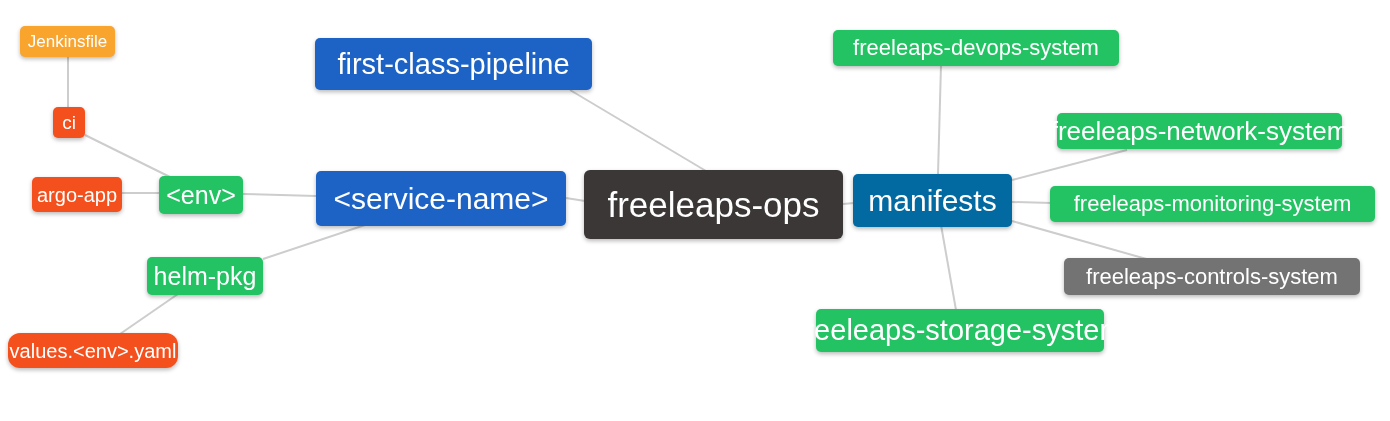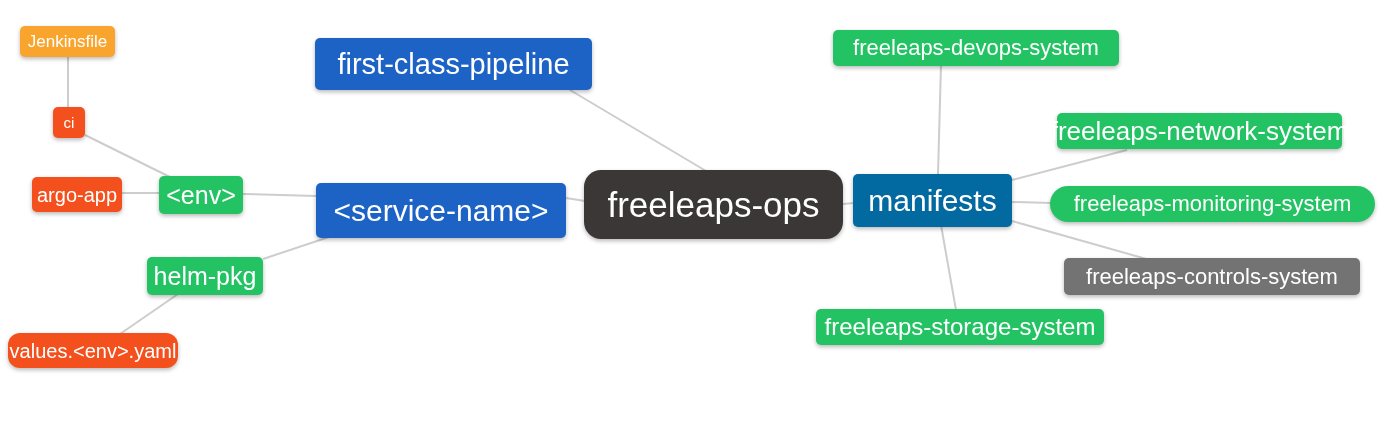--- a/index.html
+++ b/index.html
@@ -54,27 +54,27 @@
       <line x1="566" y1="198" x2="585" y2="201" stroke="#cdcdcd" stroke-width="2"></line>
       <line x1="843" y1="204" x2="854" y2="203" stroke="#cdcdcd" stroke-width="2"></line>
       <line x1="938" y1="174" x2="941" y2="65" stroke="#cdcdcd" stroke-width="2"></line>
       <line x1="1012" y1="180" x2="1127" y2="150" stroke="#cdcdcd" stroke-width="2"></line>
       <line x1="1012" y1="202" x2="1052" y2="203" stroke="#cdcdcd" stroke-width="2"></line>
       <line x1="1012" y1="221" x2="1150" y2="260" stroke="#cdcdcd" stroke-width="2"></line>
       <line x1="941" y1="225" x2="956" y2="310" stroke="#cdcdcd" stroke-width="2"></line>
     </svg>
 
 <div class="node" style="left: 20px; top: 26px; width: 95px; height: 31px; font-size: 17px; background: rgb(249, 164, 45); color: rgb(255, 255, 255);">Jenkinsfile</div>
-    <div class="node" style="left: 53px; top: 107px; width: 32px; height: 31px; font-size: 15px; background: rgb(244, 80, 30); color: rgb(255, 255, 255);">ci</div>
+    <div class="node" style="left: 53px; top: 107px; width: 32px; height: 31px; font-size: 19px; background: rgb(244, 80, 30); color: rgb(255, 255, 255);">ci</div>
     <div class="node" style="left: 32px; top: 177px; width: 90px; height: 35px; font-size: 20px; background: rgb(244, 80, 30); color: rgb(255, 255, 255);">argo-app</div>
     <div class="node" style="left: 159px; top: 176px; width: 84px; height: 38px; font-size: 25px; background: rgb(35, 195, 100); color: rgb(255, 255, 255);">&lt;env&gt;</div>
     <div class="node" style="left: 147px; top: 257px; width: 116px; height: 38px; font-size: 25px; background: rgb(35, 195, 100); color: rgb(255, 255, 255);">helm-pkg</div>
     <div class="node" style="left: 8px; top: 333px; width: 170px; height: 35px; font-size: 20px; background: rgb(244, 80, 30); color: rgb(255, 255, 255); border-radius: 12px;">values.&lt;env&gt;.yaml</div>
     <div class="node" style="left: 315px; top: 38px; width: 277px; height: 52px; font-size: 29px; background: rgb(28, 99, 197); color: rgb(255, 255, 255);">first-class-pipeline</div>
-    <div class="node" style="left: 316px; top: 171px; width: 250px; height: 55px; font-size: 30px; background: rgb(28, 99, 197); color: rgb(255, 255, 255); margin-top: 12px;">&lt;service-name&gt;</div>
-    <div class="node root" style="left: 584px; top: 170px; width: 259px; height: 69px; font-size: 35px; background: rgb(59, 55, 55); color: rgb(255, 255, 255); border-radius: 17px;">freeleaps-ops</div>
+    <div class="node" style="left: 316px; top: 171px; width: 250px; height: 55px; font-size: 30px; background: rgb(28, 99, 197); color: rgb(255, 255, 255);">&lt;service-name&gt;</div>
+    <div class="node root" style="left: 584px; top: 170px; width: 259px; height: 69px; font-size: 35px; background: rgb(59, 55, 55); color: rgb(255, 255, 255);">freeleaps-ops</div>
     <div class="node" style="left: 853px; top: 174px; width: 159px; height: 53px; font-size: 30px; background: #0369a1; color: rgb(255, 255, 255);">manifests</div>
     <div class="node" style="left: 798px; top: 30px; width: 286px; height: 36px; font-size: 22px; background: rgb(35, 195, 100); color: rgb(255, 255, 255); margin-left: 35px;">freeleaps-devops-system</div>
     <div class="node" style="left: 1057px; top: 113px; width: 285px; height: 36px; font-size: 26px; background: rgb(35, 195, 100); color: rgb(255, 255, 255);">freeleaps-network-system</div>
-    <div class="node" style="left: 1050px; top: 186px; width: 325px; height: 36px; font-size: 22px; background: rgb(35, 195, 100); color: rgb(255, 255, 255); border-radius: 18px;">freeleaps-monitoring-system</div>
+    <div class="node" style="left: 1050px; top: 186px; width: 325px; height: 36px; font-size: 22px; background: rgb(35, 195, 100); color: rgb(255, 255, 255);">freeleaps-monitoring-system</div>
     <div class="node" style="left: 1064px; top: 258px; width: 296px; height: 37px; font-size: 22px; background: #737373; color: rgb(255, 255, 255);">freeleaps-controls-system</div>
-    <div class="node" style="left: 816px; top: 309px; width: 288px; height: 36px; font-size: 24px; background: rgb(35, 195, 100); color: rgb(255, 255, 255);">freeleaps-storage-system</div>
+    <div class="node" style="left: 816px; top: 309px; width: 288px; height: 43px; font-size: 29px; background: rgb(35, 195, 100); color: rgb(255, 255, 255);">freeleaps-storage-system</div>
   </div>
 
 </body></html>

